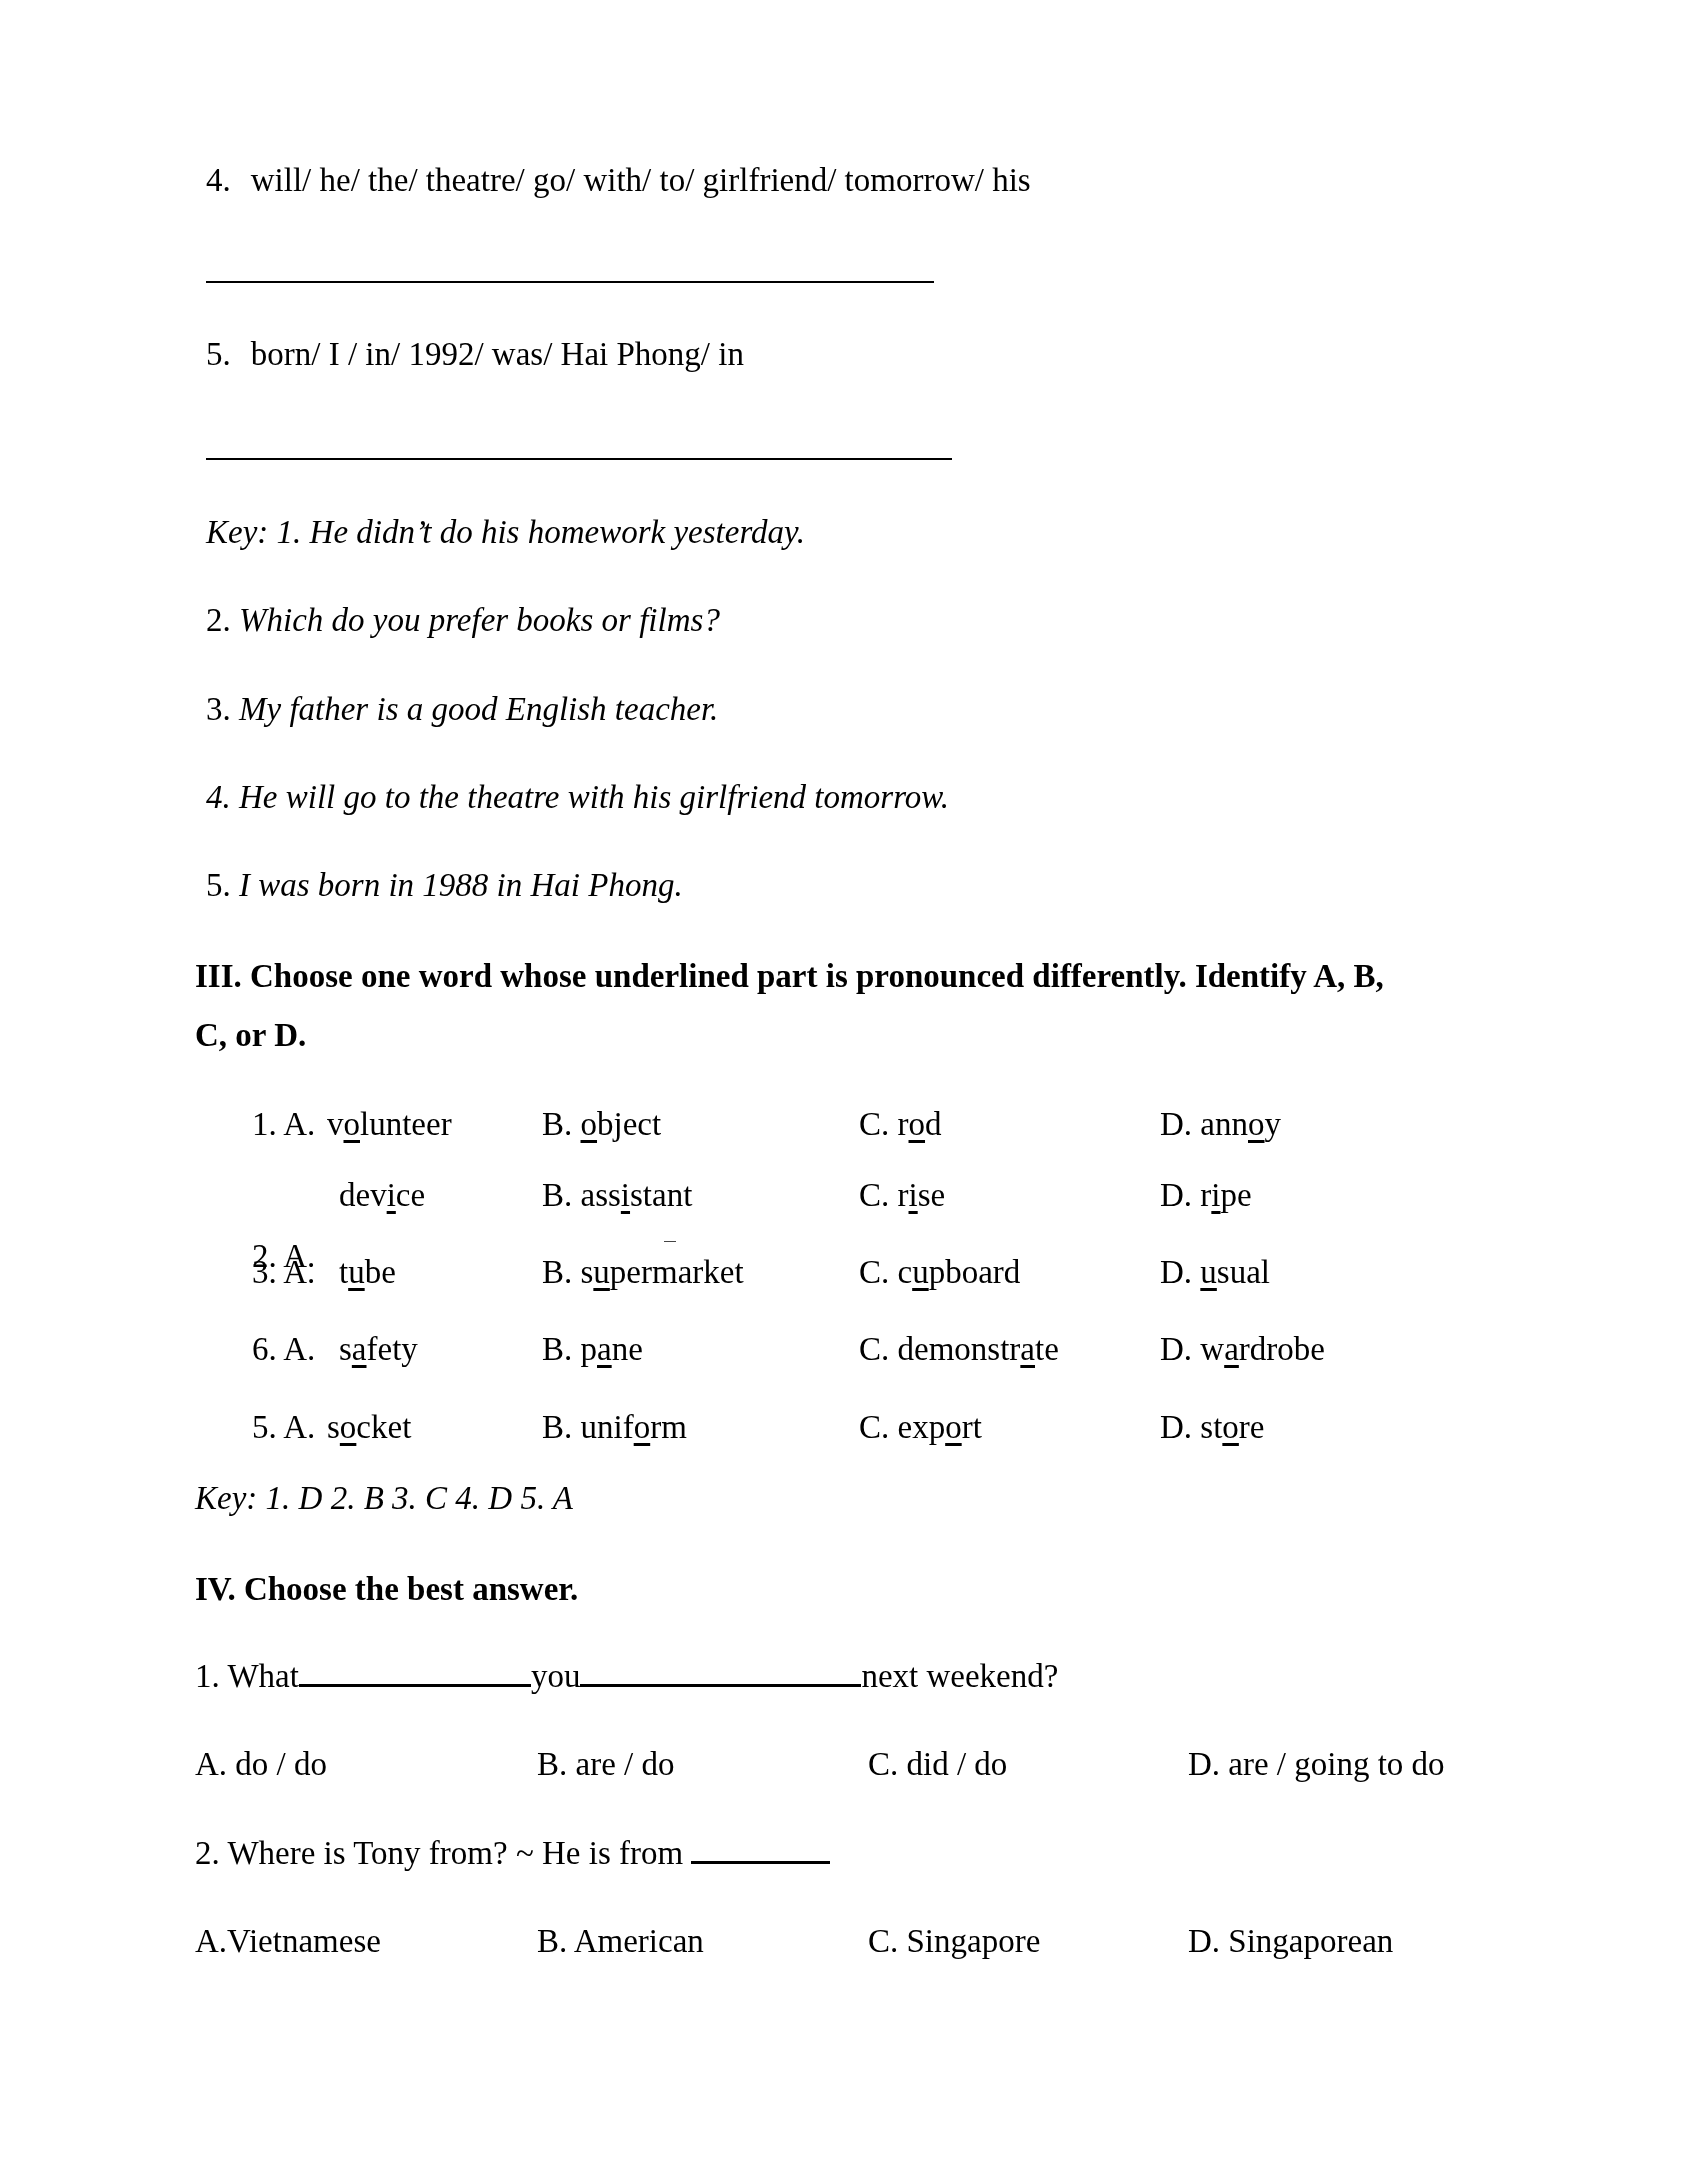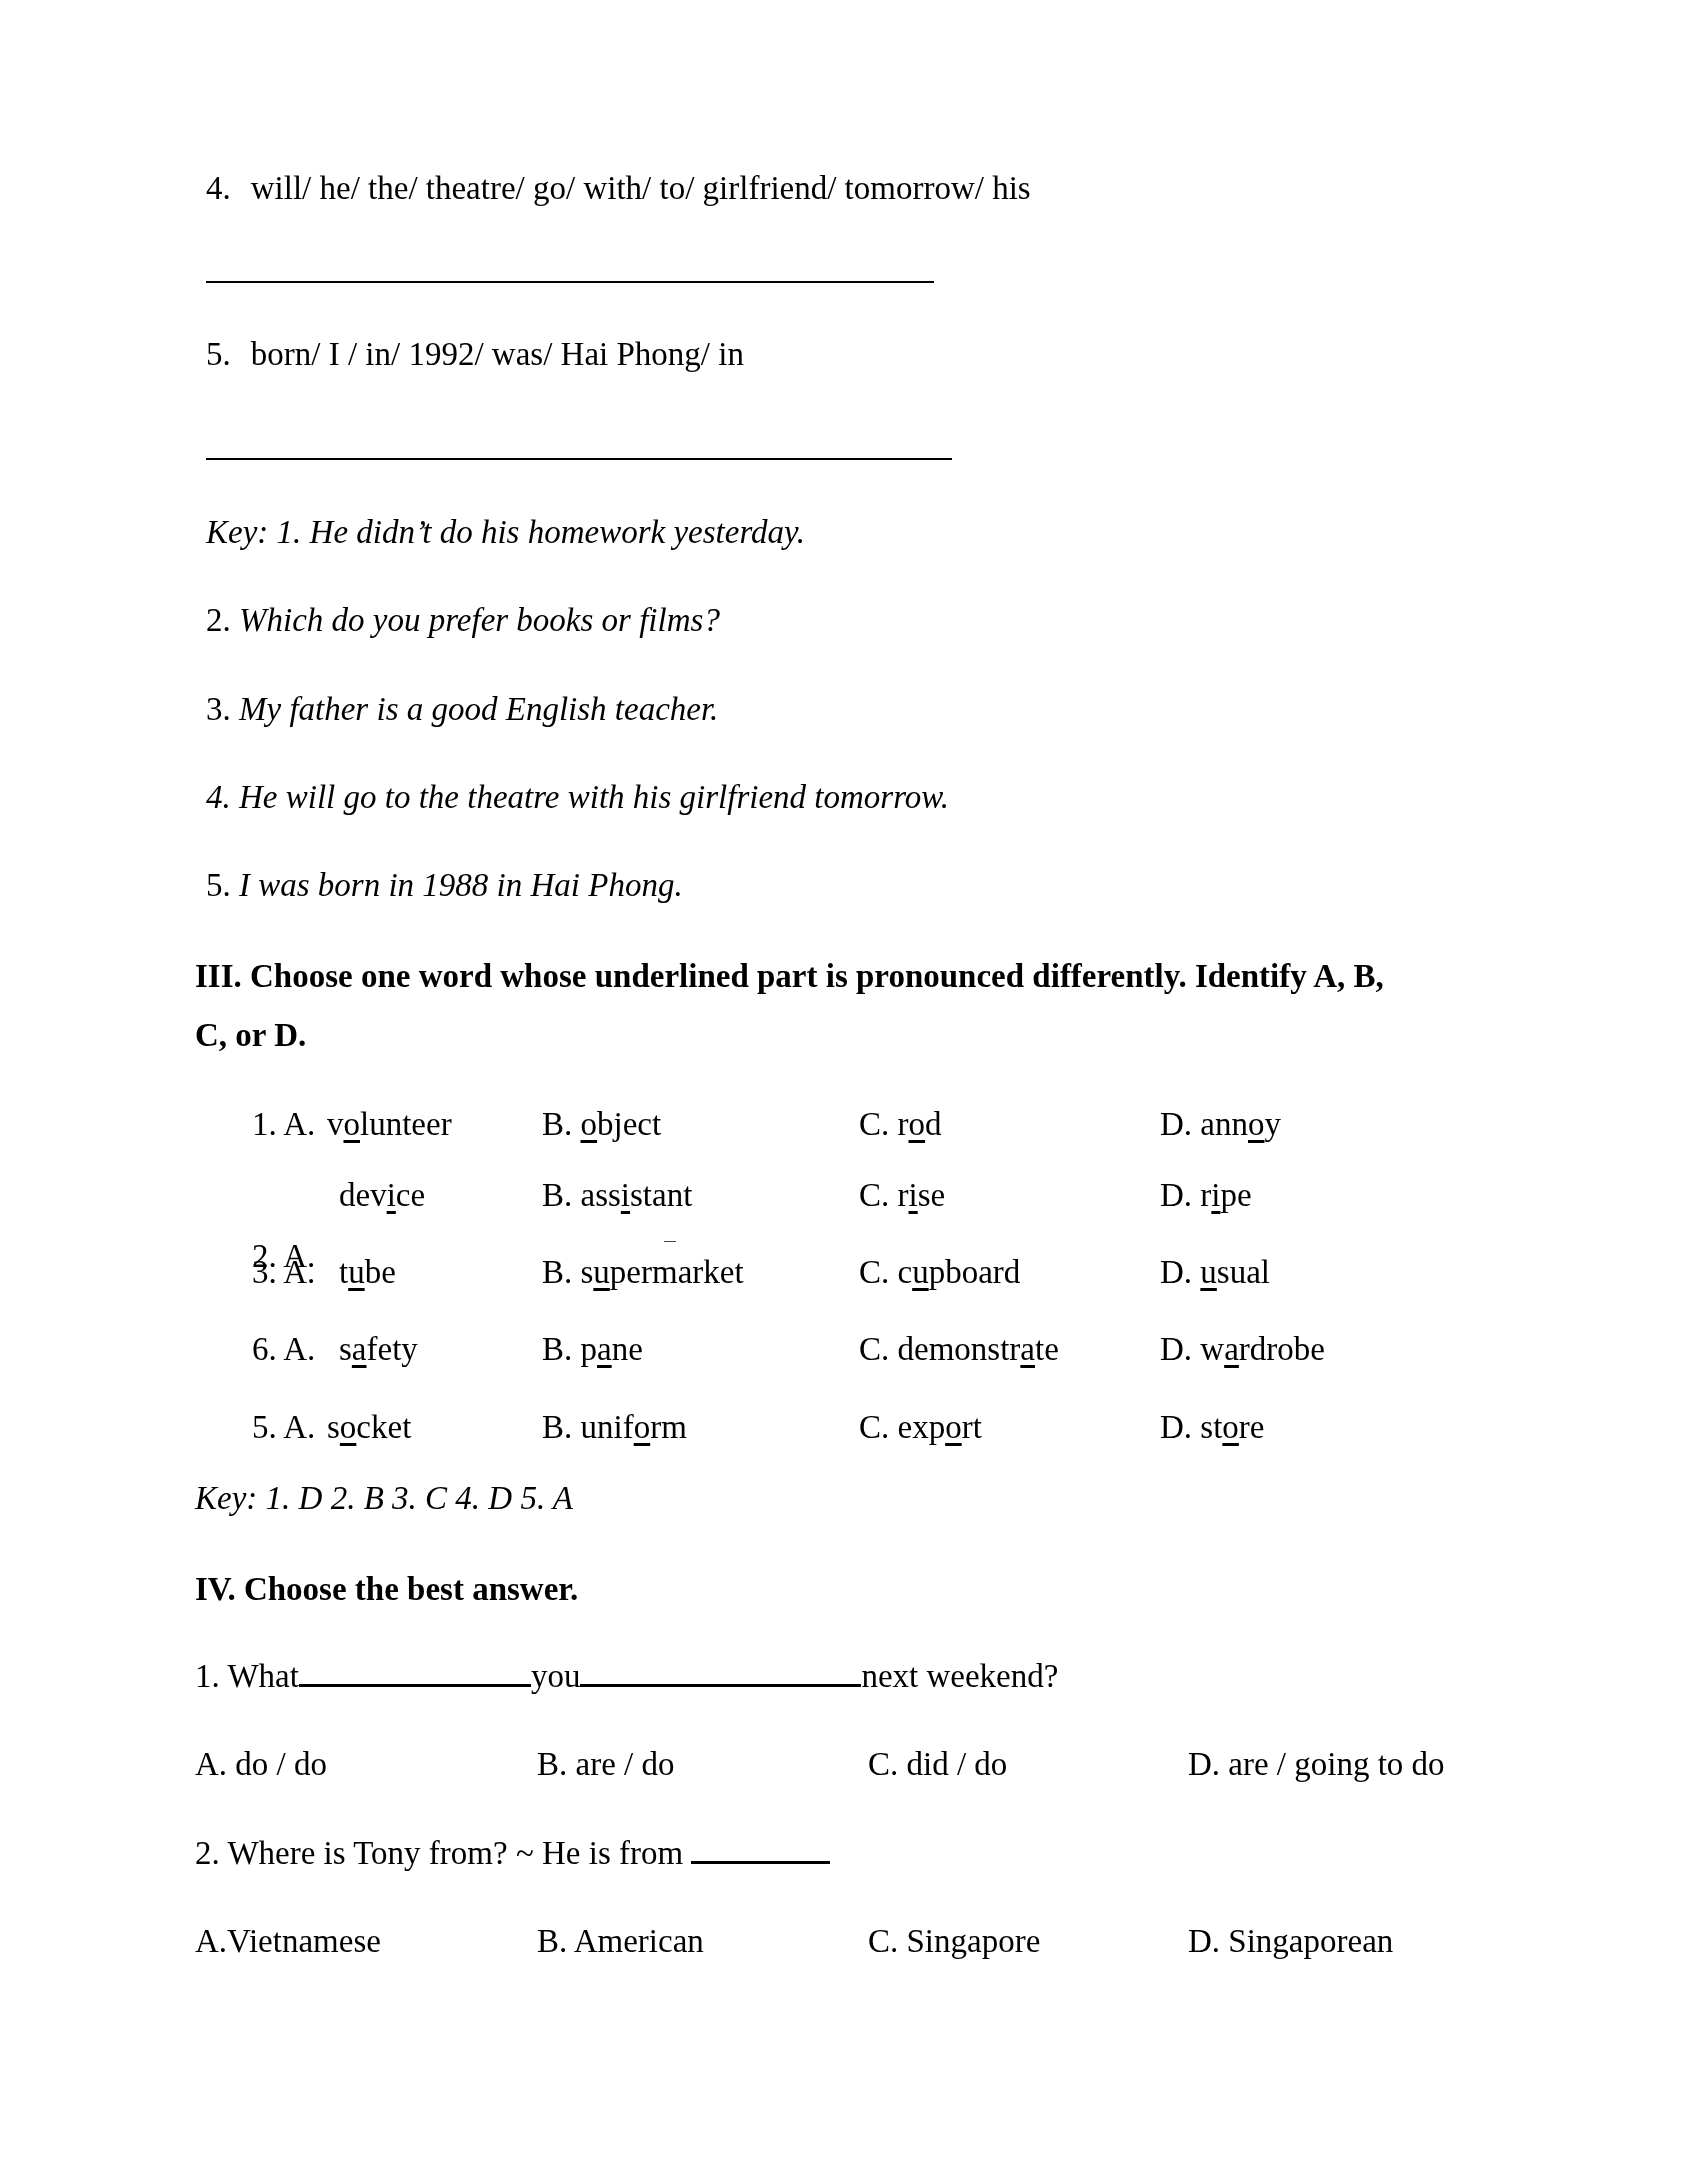--- a/index.html
+++ b/index.html
@@ -9,21 +9,21 @@
   .it { font-style:italic; }
   .bd { font-weight:bold; }
   .rule { position:absolute; height:2px; background:#000; }
   .u { text-decoration:underline; text-decoration-thickness:2.6px; text-underline-offset:5.3px; }
   .blank { display:inline-block; border-bottom:3.3px solid #000; vertical-align:baseline; }
   .stray { position:absolute; width:12px; height:1.3px; background:#444; }
 </style>
 </head>
 <body>
 
-<div class="ln" style="left:206px; top:172px;">
+<div class="ln" style="left:206px; top:164px;">
   <span>4.</span><span style="display:inline-block;width:20px"></span><span>will/ he/ the/ theatre/ go/ with/ to/ girlfriend/ tomorrow/ his</span>
 </div>
 <div class="rule" style="left:206px; top:281px; width:728px;"></div>
 
 <div class="ln" style="left:206px; top:338px;">
   <span>5.</span><span style="display:inline-block;width:20px"></span><span>born/ I / in/ 1992/ was/ Hai Phong/ in</span>
 </div>
 <div class="rule" style="left:206px; top:458px; width:746px;"></div>
 
 <div class="ln it" style="left:206px; top:516px;">

